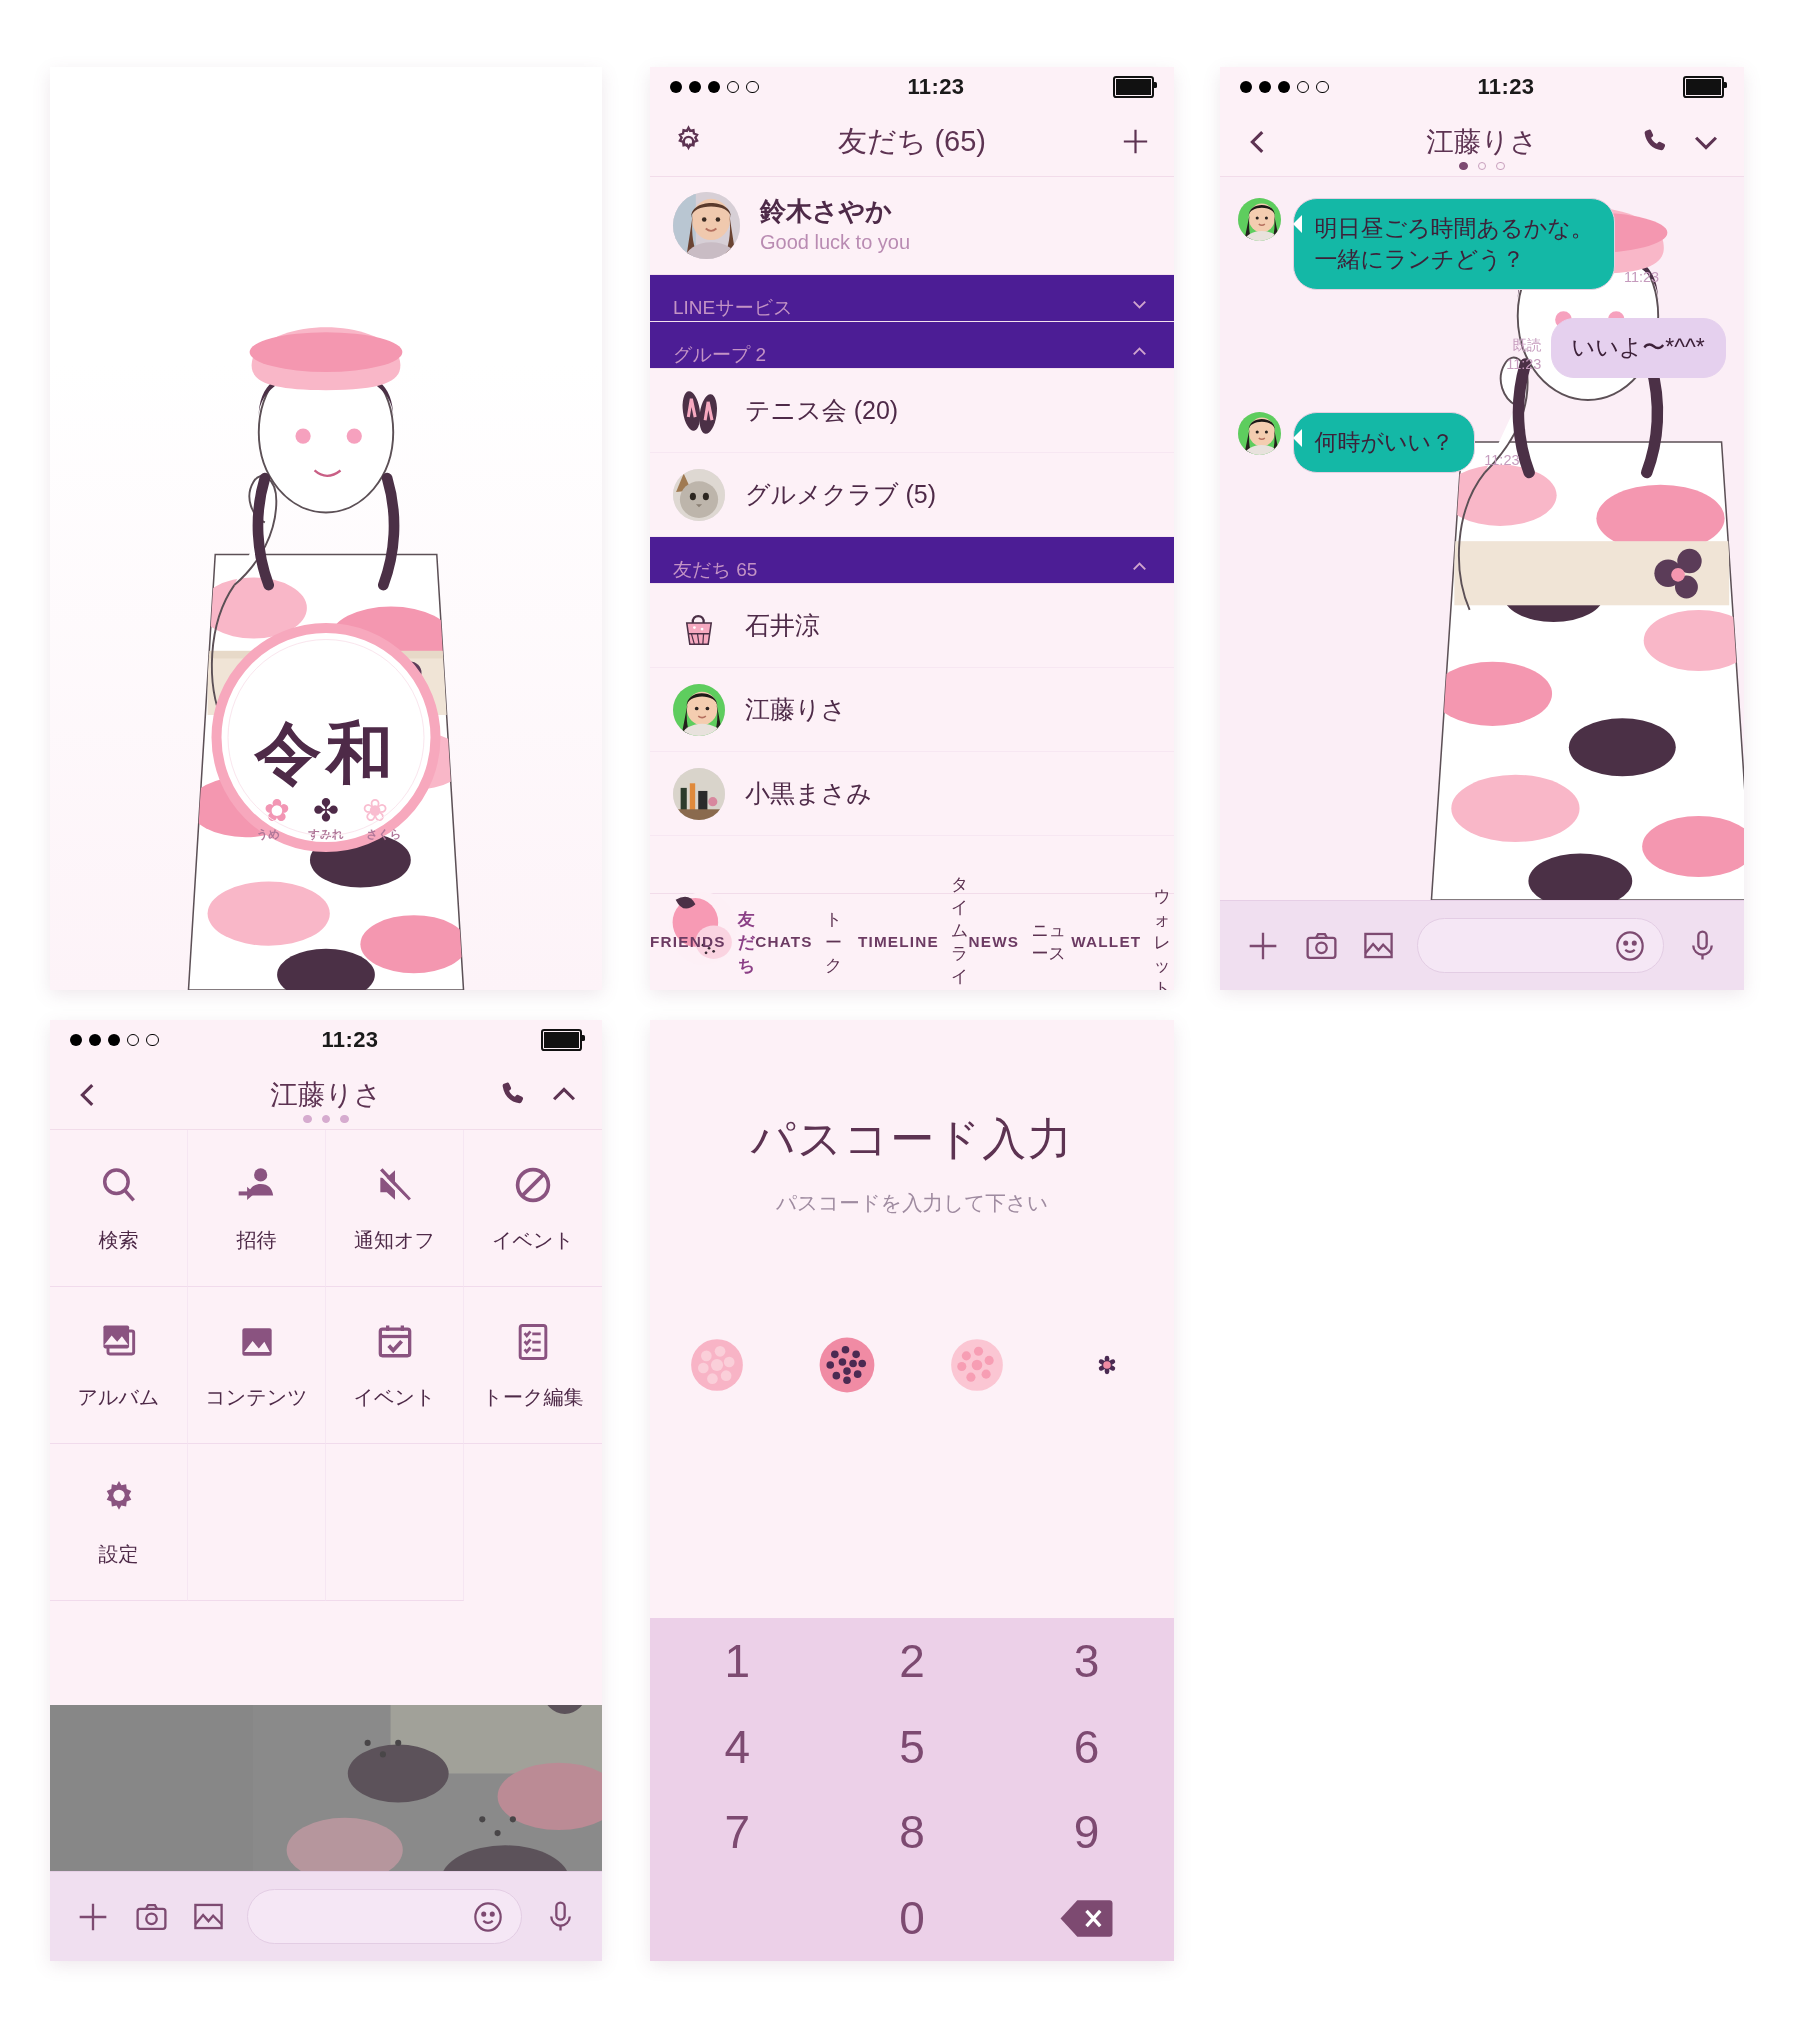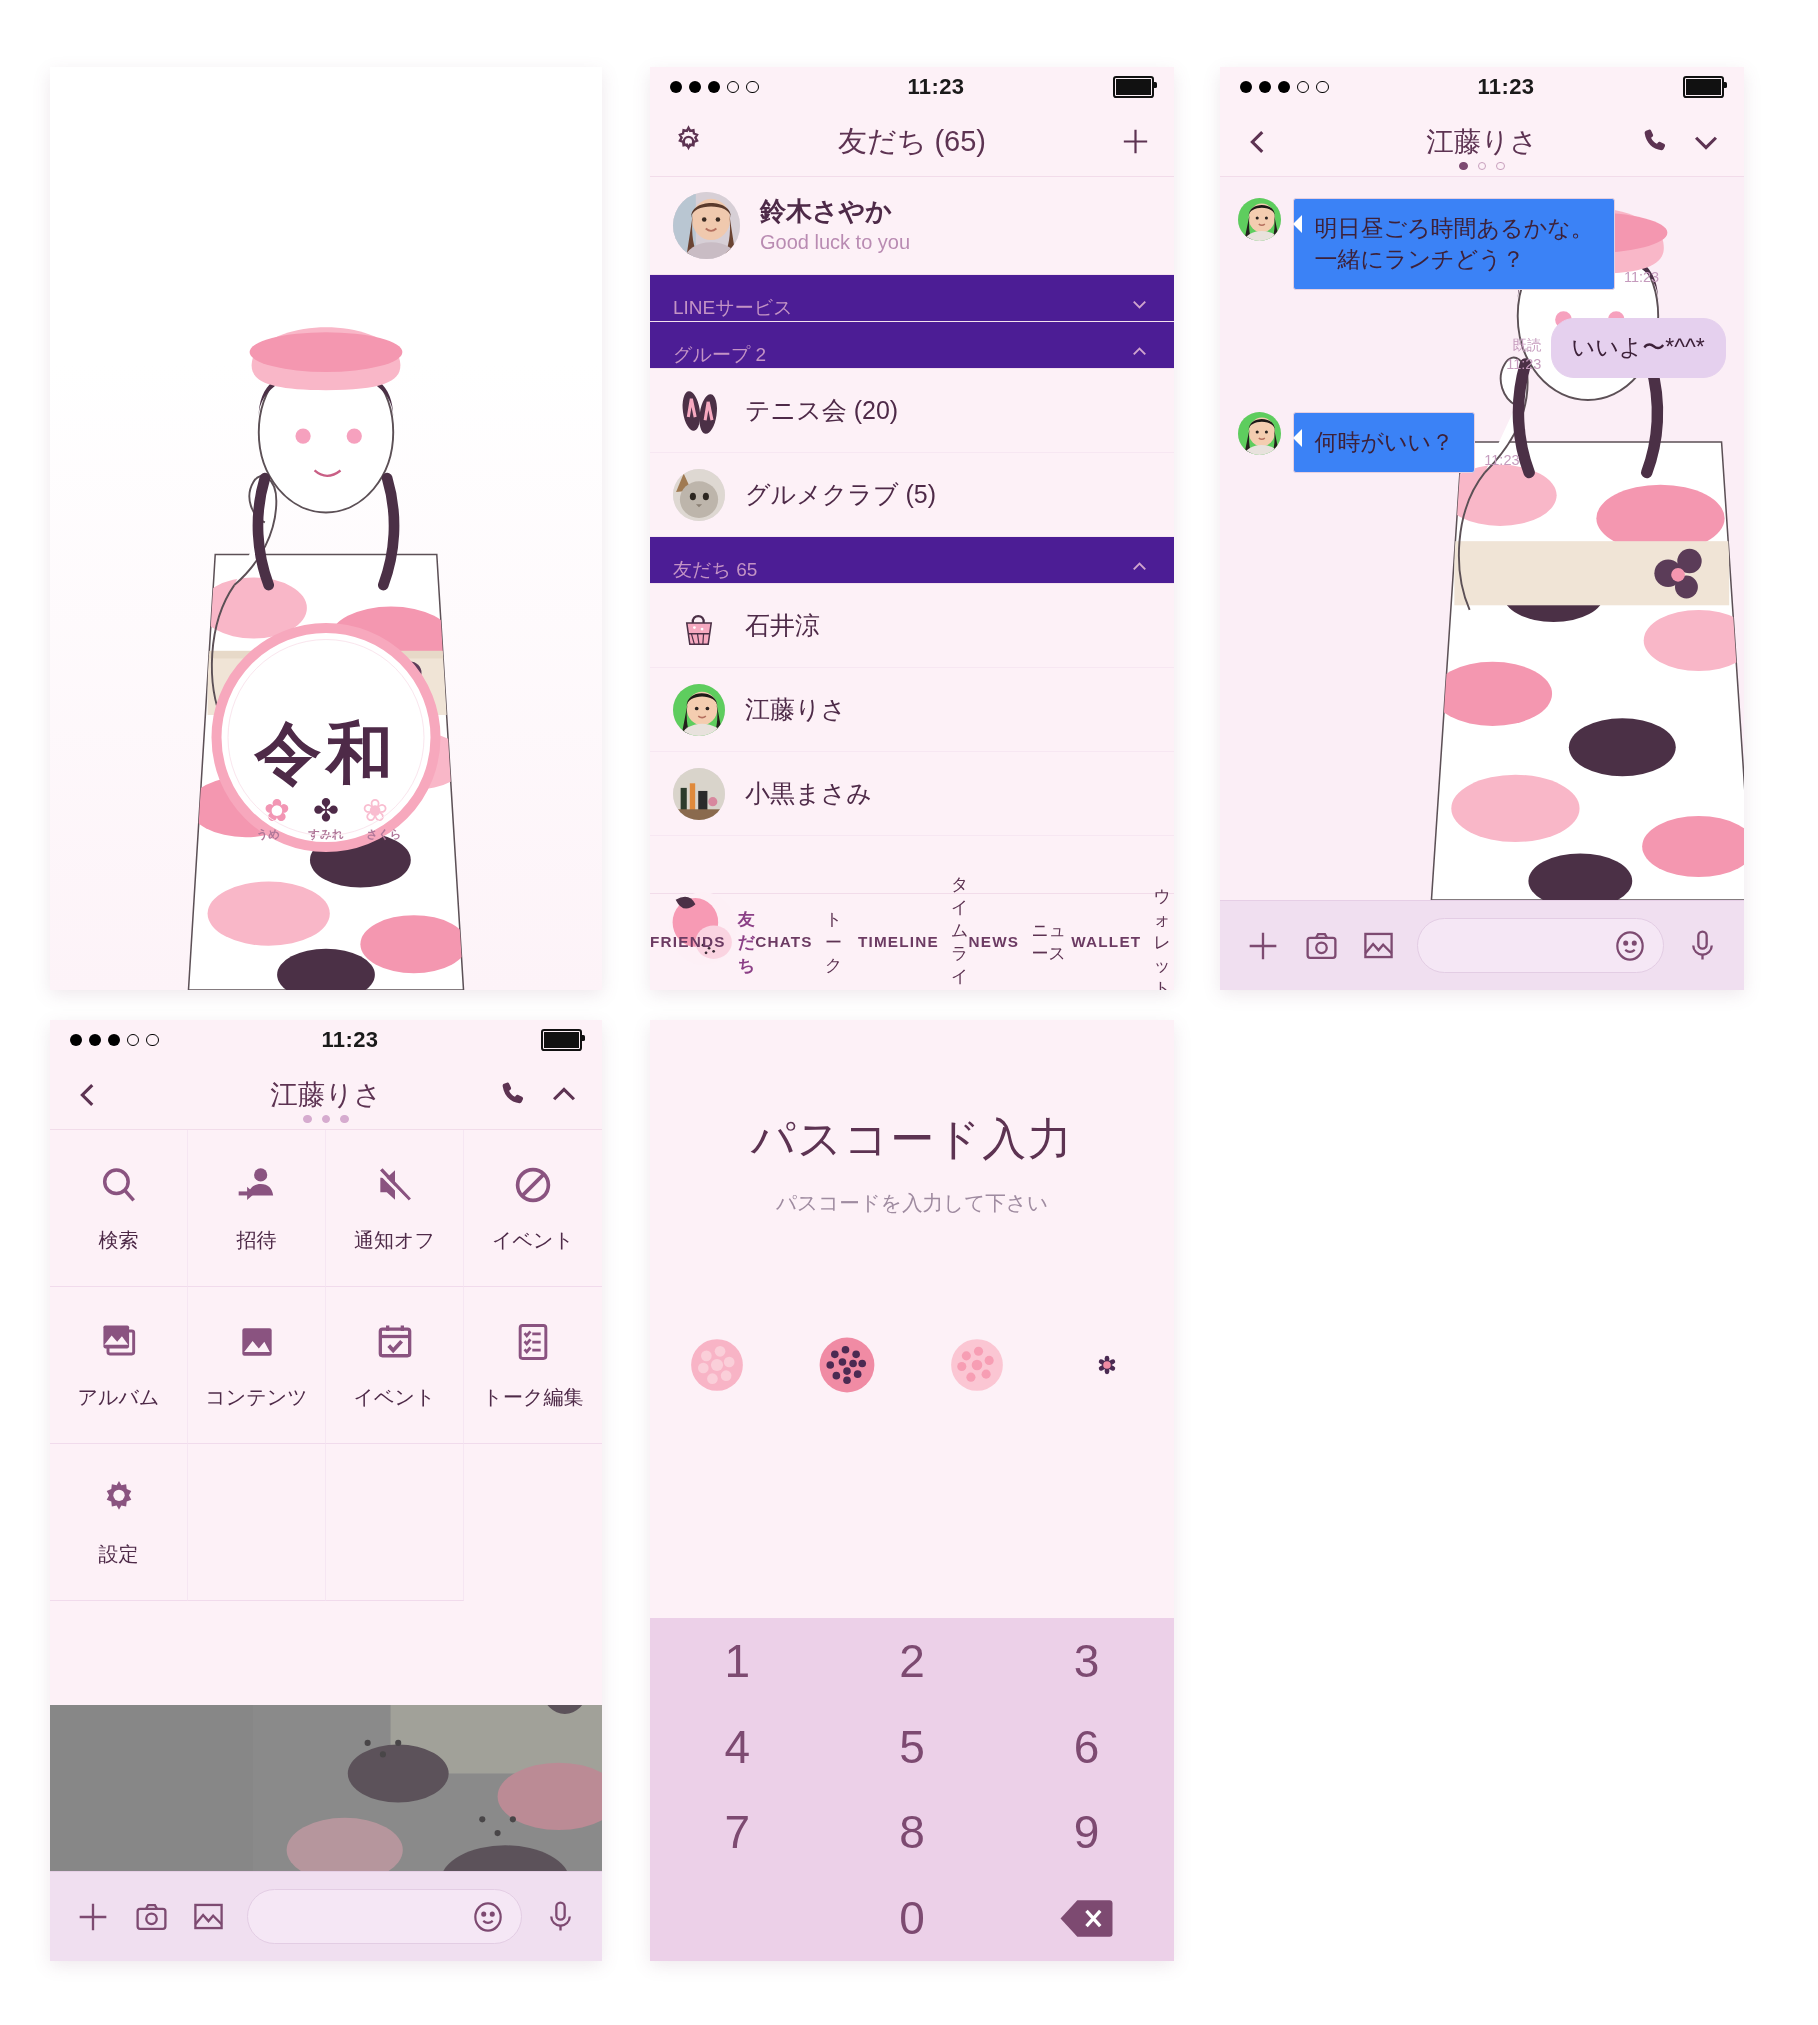--- a/index.html
+++ b/index.html
@@ -58,21 +58,21 @@
   .tab .jp{font-size:17px;color:#5d3352;z-index:2;}
   .tab.active .jp{color:#8b3f86;font-weight:bold;}
   .tabblob{position:absolute;top:-4.6px;left:50%;transform:translateX(-50%);width:73px;height:79px;z-index:1;}
 
   
   #p3{left:1220px;top:67px;width:524px;height:923px;background:#fdf1f7;}
   .chatbody{position:absolute;top:110px;bottom:90px;left:0;right:0;overflow:hidden;background:#fbeef6;}
   .chatart{position:absolute;right:-31px;bottom:0;width:397px;height:764px;}
   .msg{position:relative;display:flex;align-items:flex-start;padding:0 18.3px;margin-top:21.4px;z-index:3;}
   .msg .av{width:43px;height:43px;margin-right:12.2px;}
-  .bub{background:#3b82f6;border:0.8px solid #e6cfe0;border-radius:3px;padding:13.8px 20px;font-size:23px;color:#3d2139;line-height:1.35;max-width:306px;position:relative;}
+  .bub{background:#14b8a6;border:0.8px solid #e6cfe0;border-radius:24px;padding:13.8px 20px;font-size:23px;color:#3d2139;line-height:1.35;max-width:306px;position:relative;}
   .bub:before{content:"";position:absolute;left:-10.7px;top:15.3px;width:0;height:0;border:9.2px solid transparent;border-right-color:#fff;}
   .msg .tm{font-size:14.5px;color:#c59bbd;align-self:flex-end;margin-left:9.2px;margin-bottom:4.6px;}
   .msg.out{justify-content:flex-end;}
   .msg.out .bub{background:#e5d0ee;border-color:#e5d0ee;border-radius:23px;}
   .msg.out .bub:before{display:none;}
   .msg.out .rd{font-size:14.5px;color:#c59bbd;text-align:right;align-self:flex-end;margin-right:9.2px;margin-bottom:4.6px;line-height:1.3;}
   .inputbar{position:absolute;left:0;right:0;bottom:0;height:90px;background:#f0dff0;display:flex;align-items:center;gap:20px;padding:0 23px;box-sizing:border-box;border-top:0.8px solid #e6cfe6;}
   .ibtn{color:#7d4a71;display:flex;align-items:center;justify-content:center;flex:none;}
   .ifield{flex:1;height:55px;border-radius:27.5px;border:1.5px solid #e3cde4;background:#f5e7f5;display:flex;align-items:center;justify-content:flex-end;padding-right:13.8px;box-sizing:border-box;}
 

